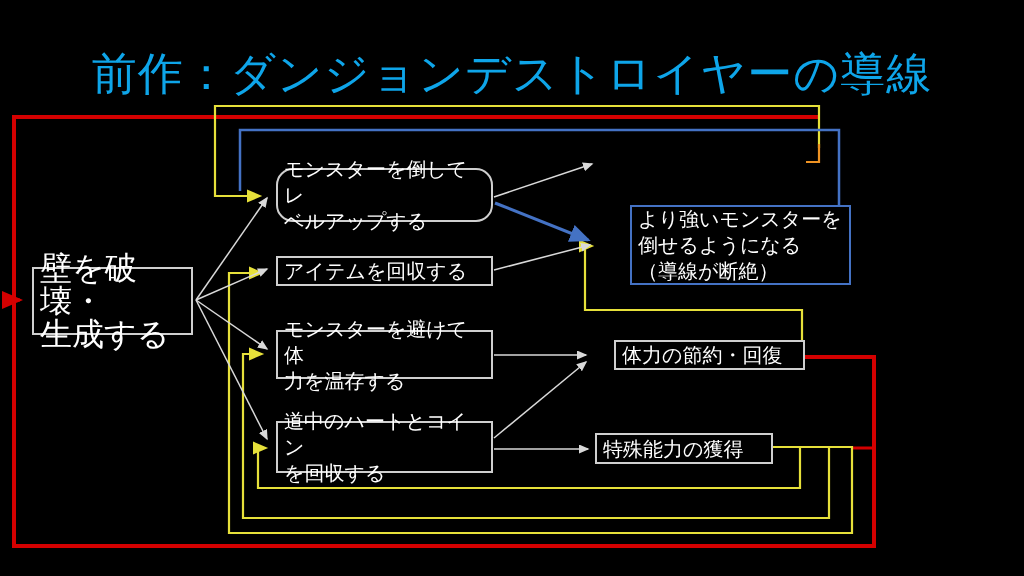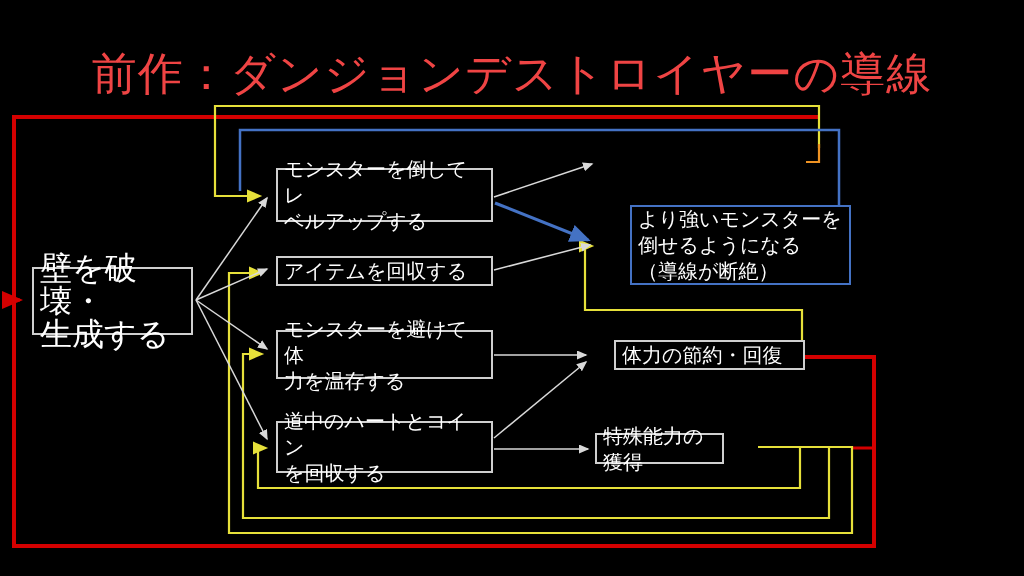--- a/index.html
+++ b/index.html
@@ -2,21 +2,21 @@
 <html><head>
 <meta charset="utf-8">
 <style>
   html,body{margin:0;padding:0;background:#000;}
   #slide{
     position:relative;width:1024px;height:576px;background:#000;overflow:hidden;
     font-family:"Liberation Sans", sans-serif;color:#fff;
   }
   #title{
     position:absolute;top:44px;left:0;width:1024px;height:62px;
-    text-align:center;font-size:45px;font-weight:400;letter-spacing:1px;color:#ef4444;
+    text-align:center;font-size:45px;font-weight:400;letter-spacing:1px;color:#0ea5e9;
     white-space:nowrap;
   }
   .node{
     position:absolute;box-sizing:border-box;border:2px solid #cfcfcf;
     display:flex;align-items:center;background:#000;
     font-size:20px;line-height:26px;padding:2px 6px;white-space:pre-line;color:#fff;
   }
   .node.big{font-size:32px;line-height:33px;}
   .node.blue-border{border-color:#4472c4;}
   #wires{position:absolute;left:0;top:0;}
@@ -74,33 +74,33 @@
       <path d="M494,270 L590,245" marker-end="url(#aw)"></path>
       <path d="M494,355 L586,355" marker-end="url(#aw)"></path>
       <path d="M494,438 L586,362" marker-end="url(#aw)"></path>
       <path d="M494,449 L588,449" marker-end="url(#aw)"></path>
     </g>
   </svg>
 
   <div class="node big" style="left:32px;top:267px;width:161px;height:68px;">壁を破壊・
 生成する</div>
 
-  <div class="node" style="left:276px;top:168px;width:217px;height:54px;">モンスターを倒してレ
+  <div class="node" style="left:276px;top:168px;width:217px;height:54px;border-radius:17px;">モンスターを倒してレ
 ベルアップする</div>
 
   <div class="node" style="left:276px;top:256px;width:217px;height:30px;">アイテムを回収する</div>
 
   <div class="node" style="left:276px;top:330px;width:217px;height:49px;">モンスターを避けて体
 力を温存する</div>
 
   <div class="node" style="left:276px;top:421px;width:217px;height:52px;">道中のハートとコイン
 を回収する</div>
 
 
   <div class="node blue-border" style="left:600px;top:205px;width:221px;height:80px;margin-left:30px;">より強いモンスターを
 倒せるようになる
 （導線が断絶）</div>
 
   <div class="node" style="left:593px;top:340px;width:191px;height:30px;margin-left:21px;">体力の節約・回復</div>
 
-  <div class="node" style="left:595px;top:433px;width:129px;height:31px;">特殊能力の獲得</div>
+  <div class="node" style="left:595px;top:433px;width:178px;height:31px;">特殊能力の獲得</div>
 
 </div>
 
 </body></html>

